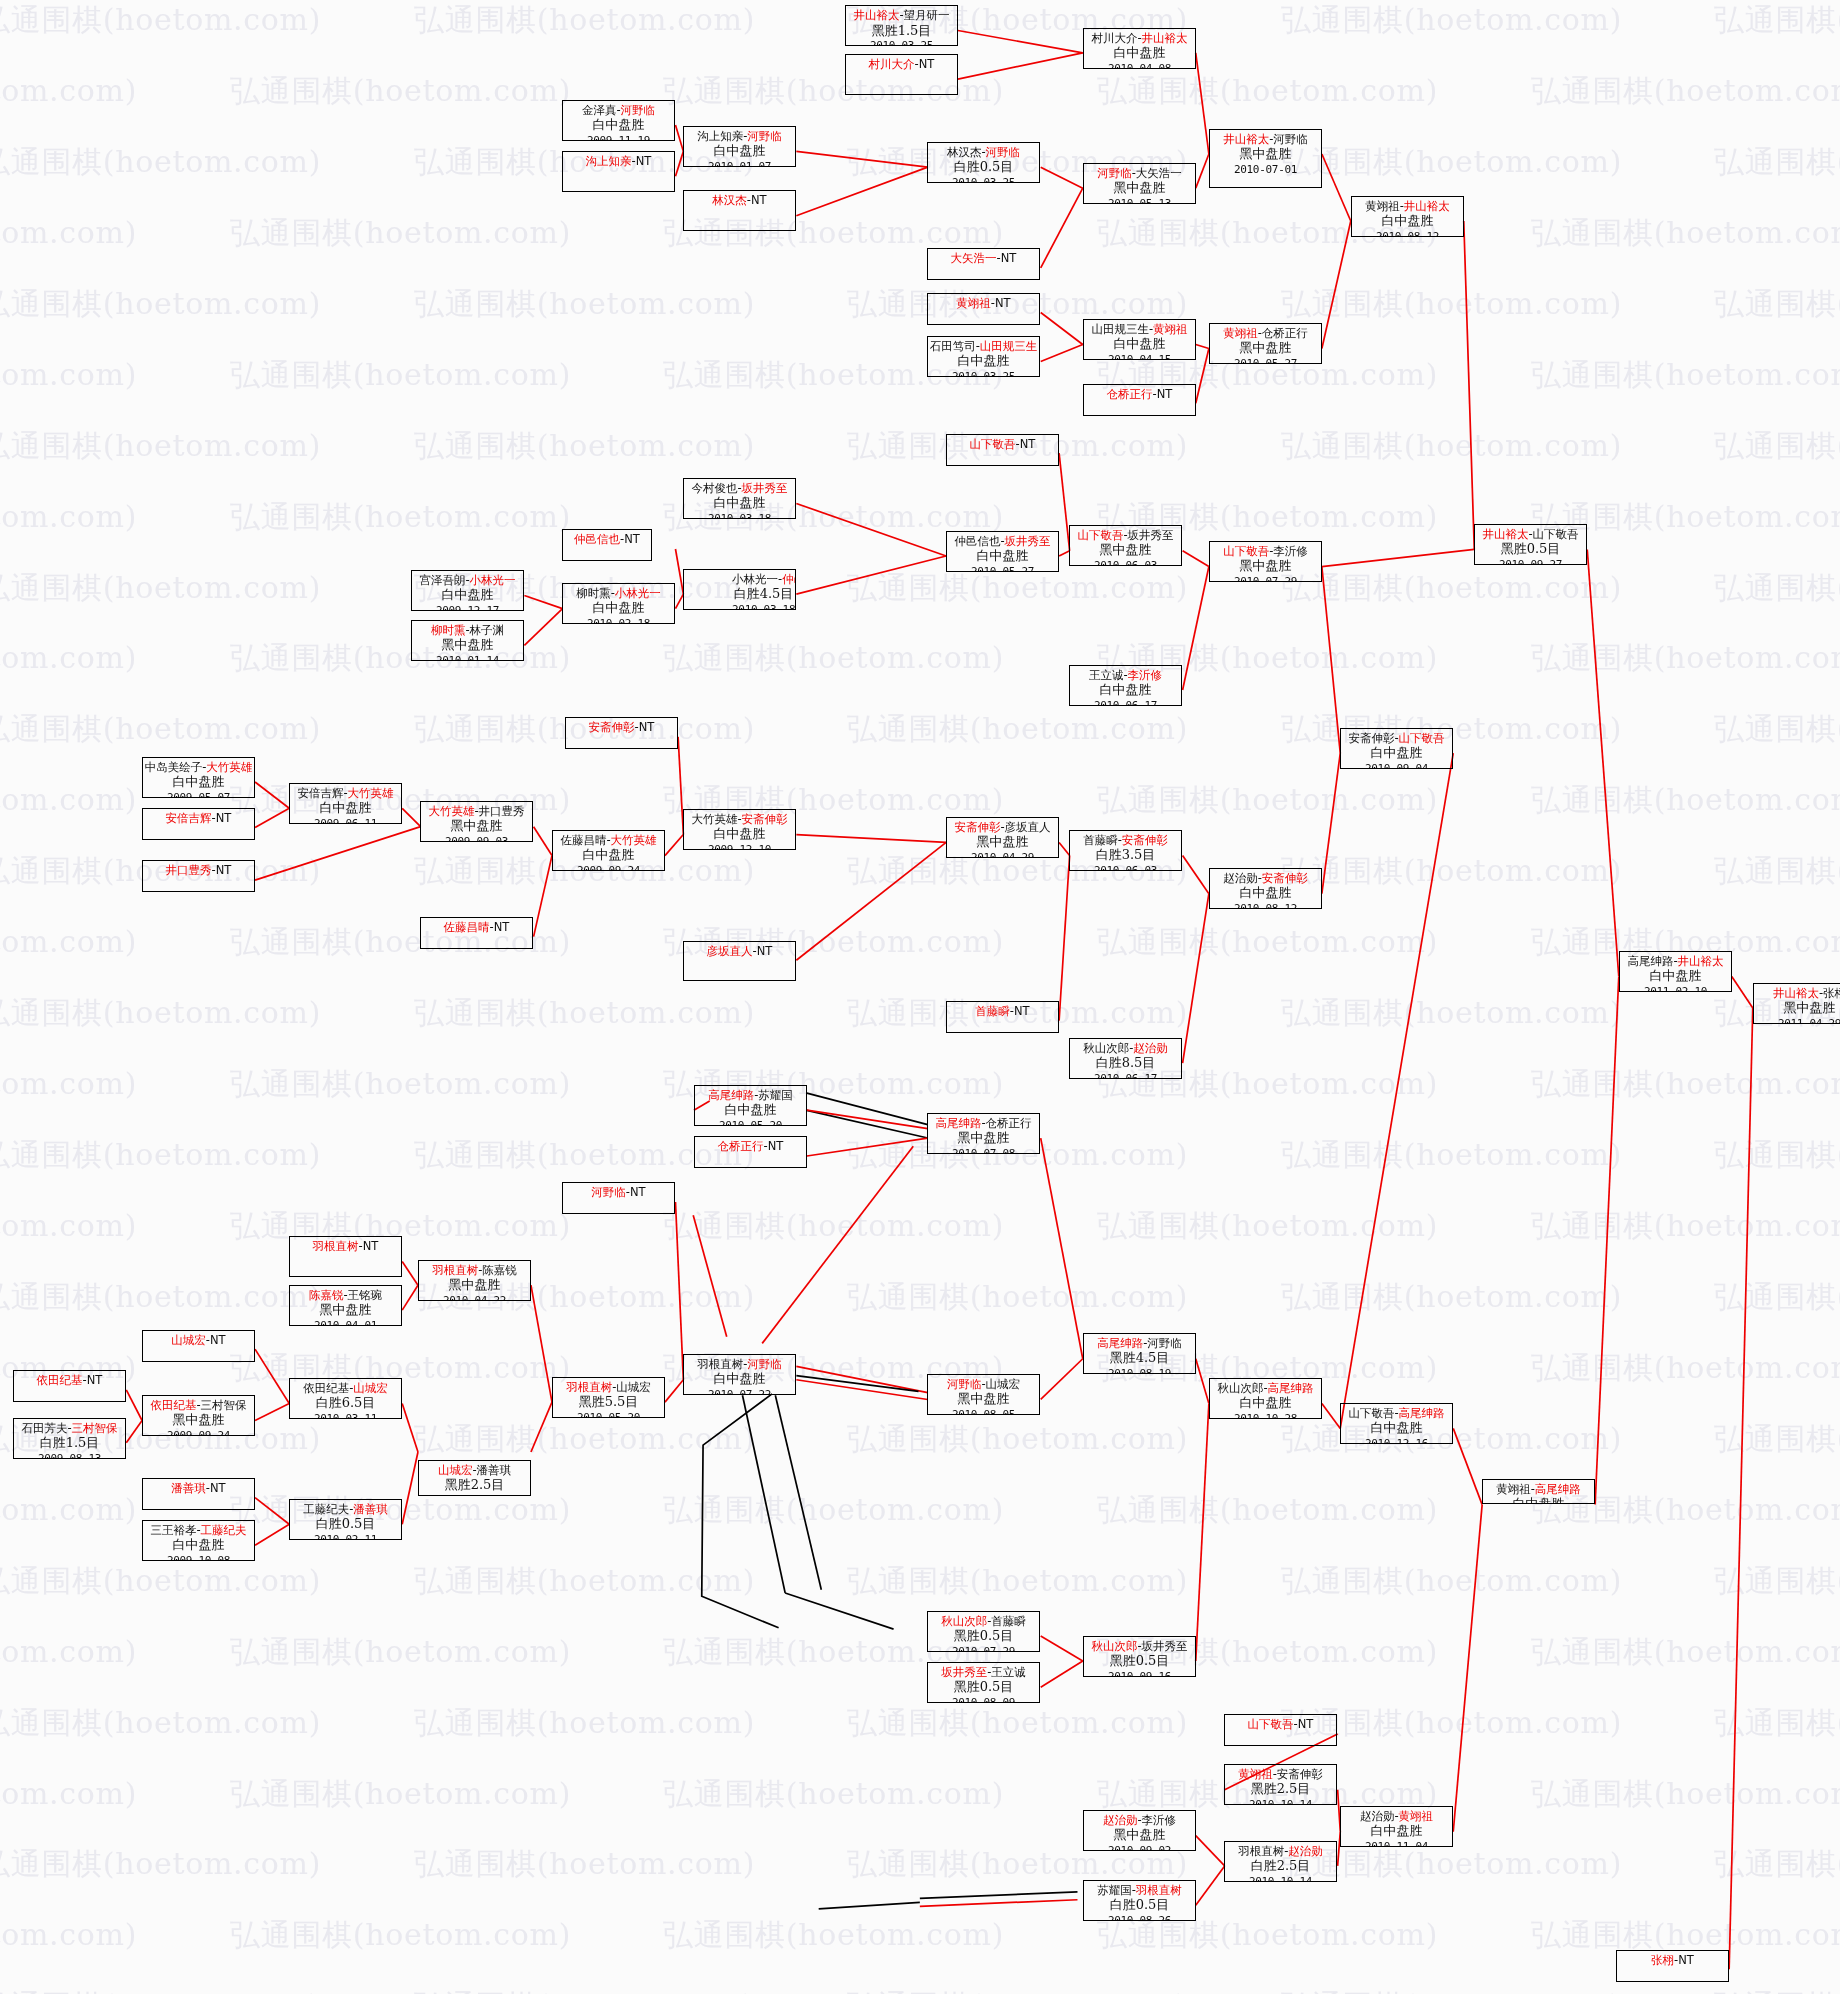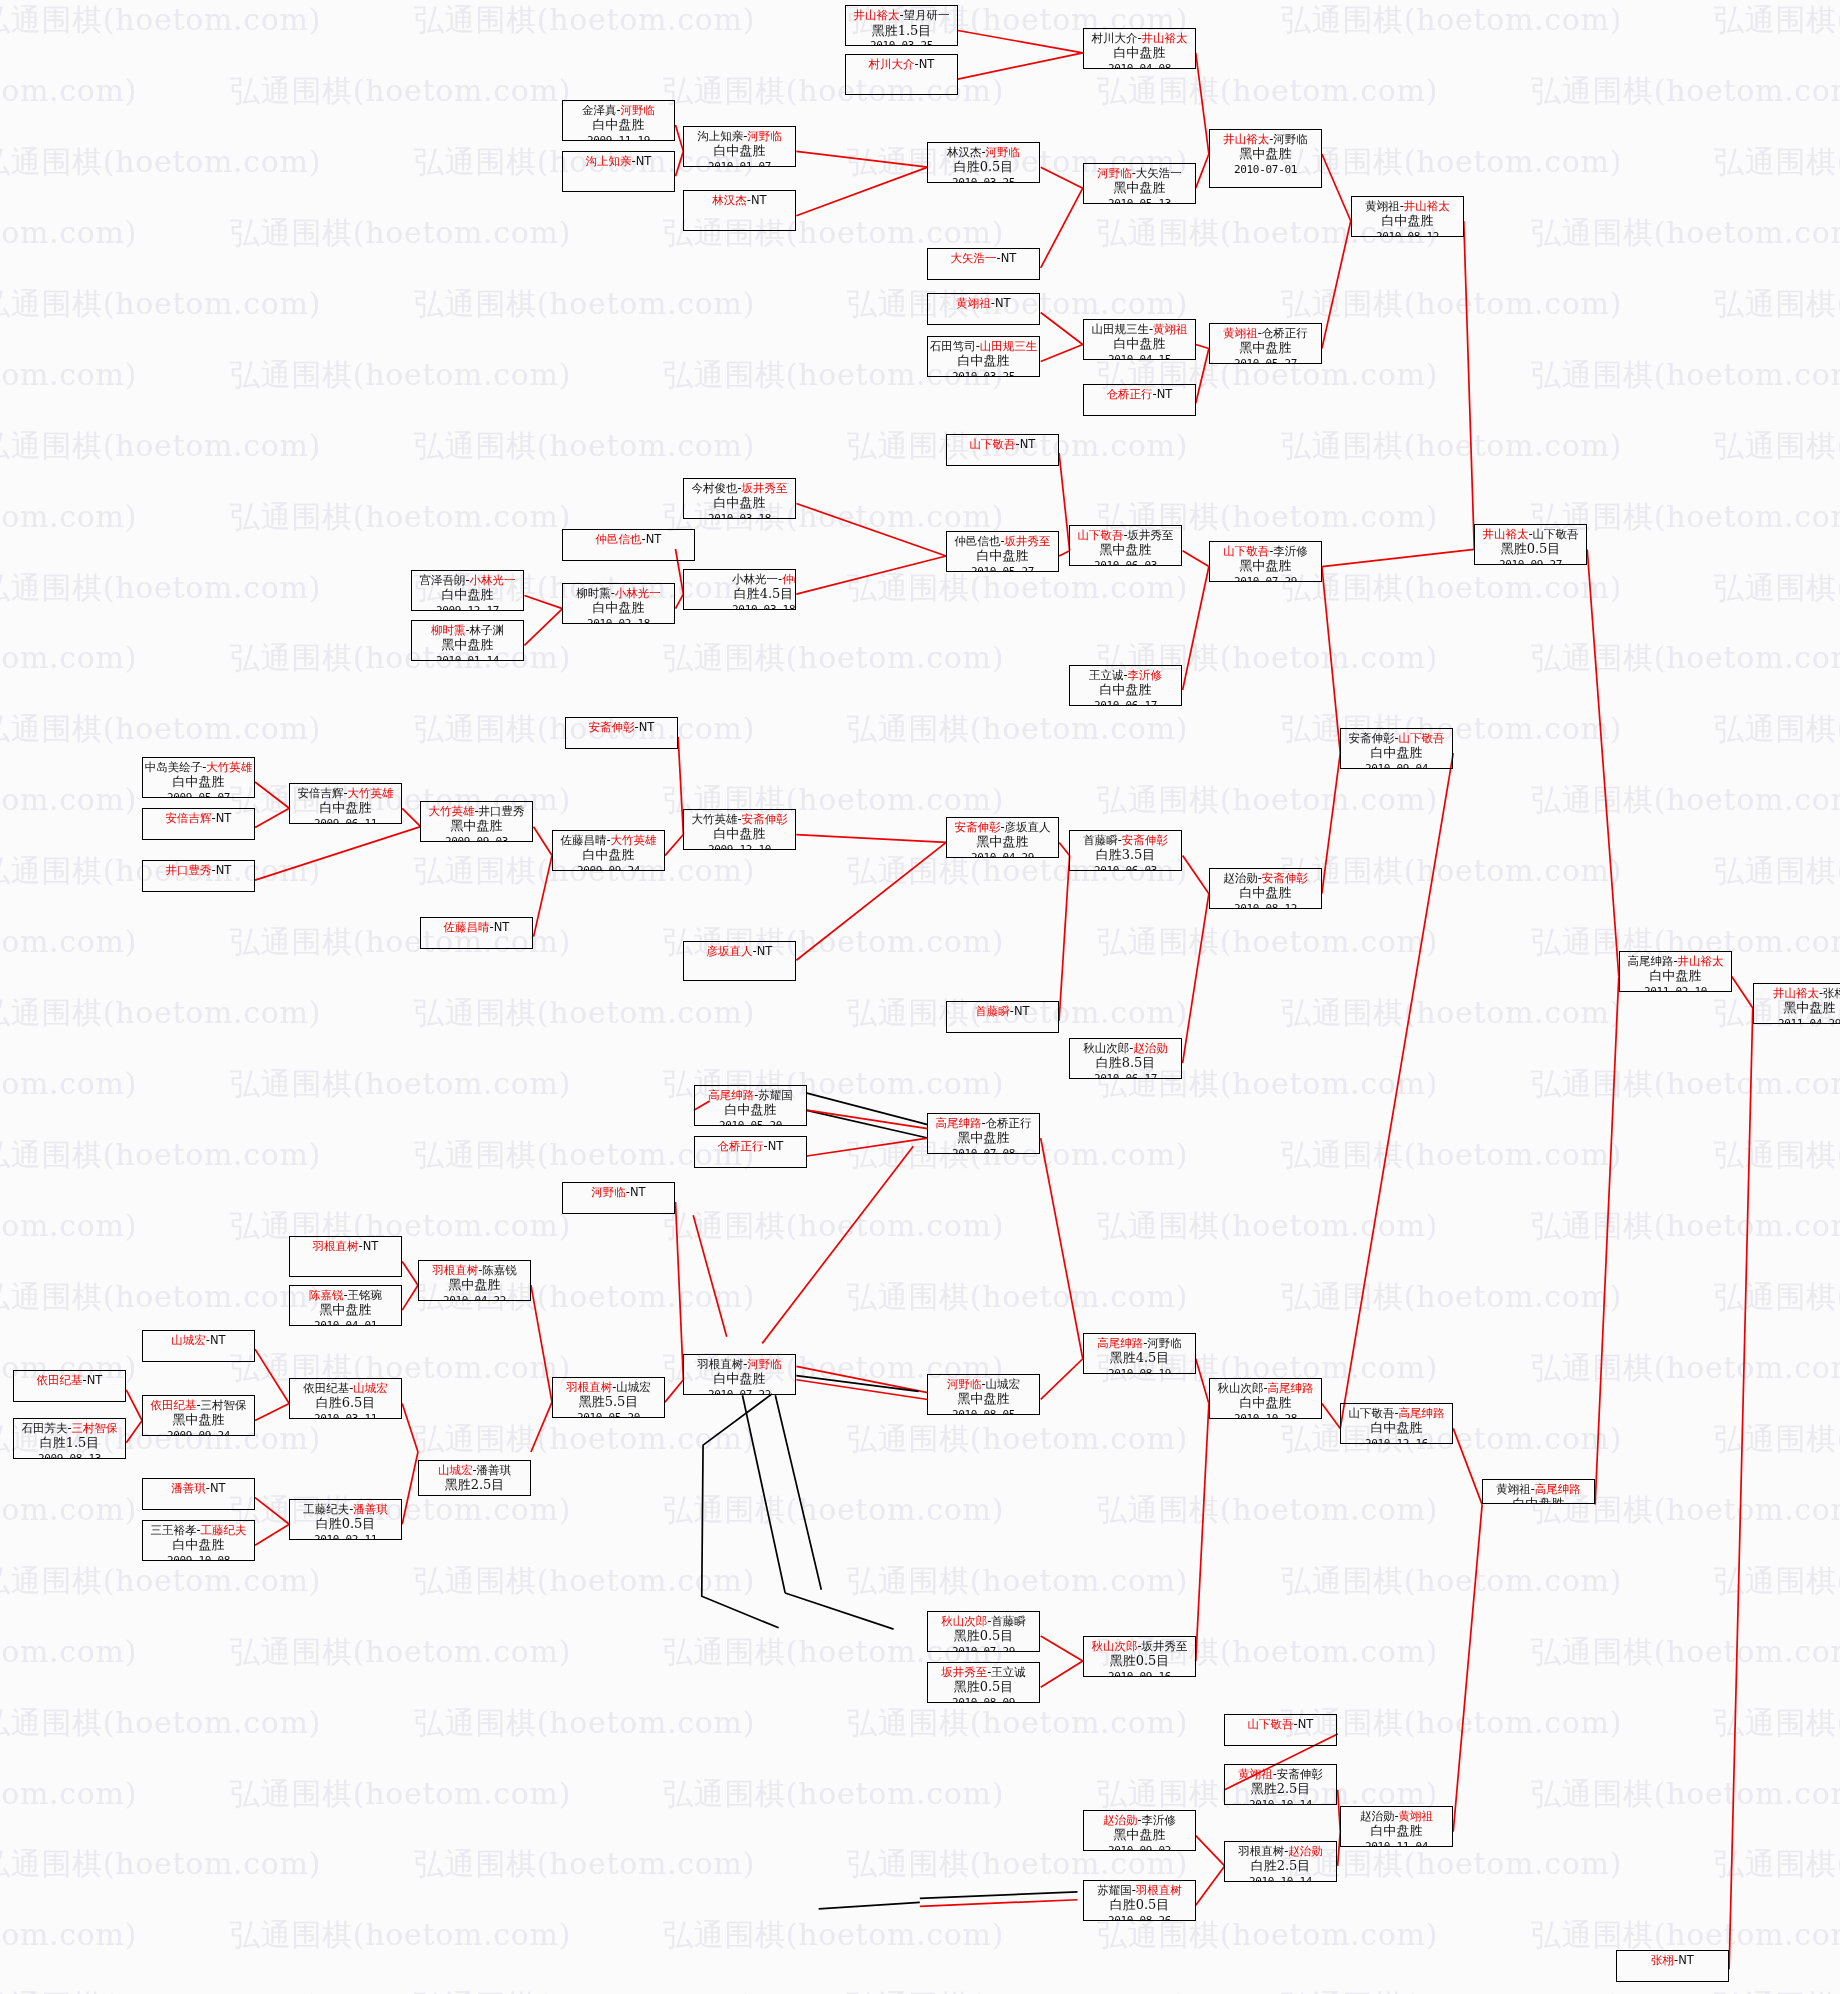--- a/index.html
+++ b/index.html
@@ -364,21 +364,21 @@
       <div class="dt">2010-08-12</div>
     </div>
     <div class="mbox" style="left: 946px; top: 434px; width: 113px; height: 32px;">
       <div class="pl"><span class="w">山下敬吾</span><span>-</span><span class="l">NT</span></div>
     </div>
     <div class="mbox" style="left: 683px; top: 478px; width: 113px; height: 41px;">
       <div class="pl"><span class="l">今村俊也</span><span>-</span><span class="w">坂井秀至</span></div>
       <div class="rs">白中盘胜</div>
       <div class="dt">2010-03-18</div>
     </div>
-    <div class="mbox" style="left: 562px; top: 529px; width: 133px; height: 32px;">
+    <div class="mbox" style="left: 562px; top: 529px; width: 90px; height: 32px;">
       <div class="pl"><span class="w">仲邑信也</span><span>-</span><span class="l">NT</span></div>
     </div>
     <div class="mbox" style="left: 411px; top: 570px; width: 113px; height: 41px;">
       <div class="pl"><span class="l">宫泽吾朗</span><span>-</span><span class="w">小林光一</span></div>
       <div class="rs">白中盘胜</div>
       <div class="dt">2009-12-17</div>
     </div>
     <div class="mbox" style="left: 411px; top: 620px; width: 113px; height: 41px;">
       <div class="pl"><span class="w">柳时熏</span><span>-</span><span class="l">林子渊</span></div>
       <div class="rs">黑中盘胜</div>

